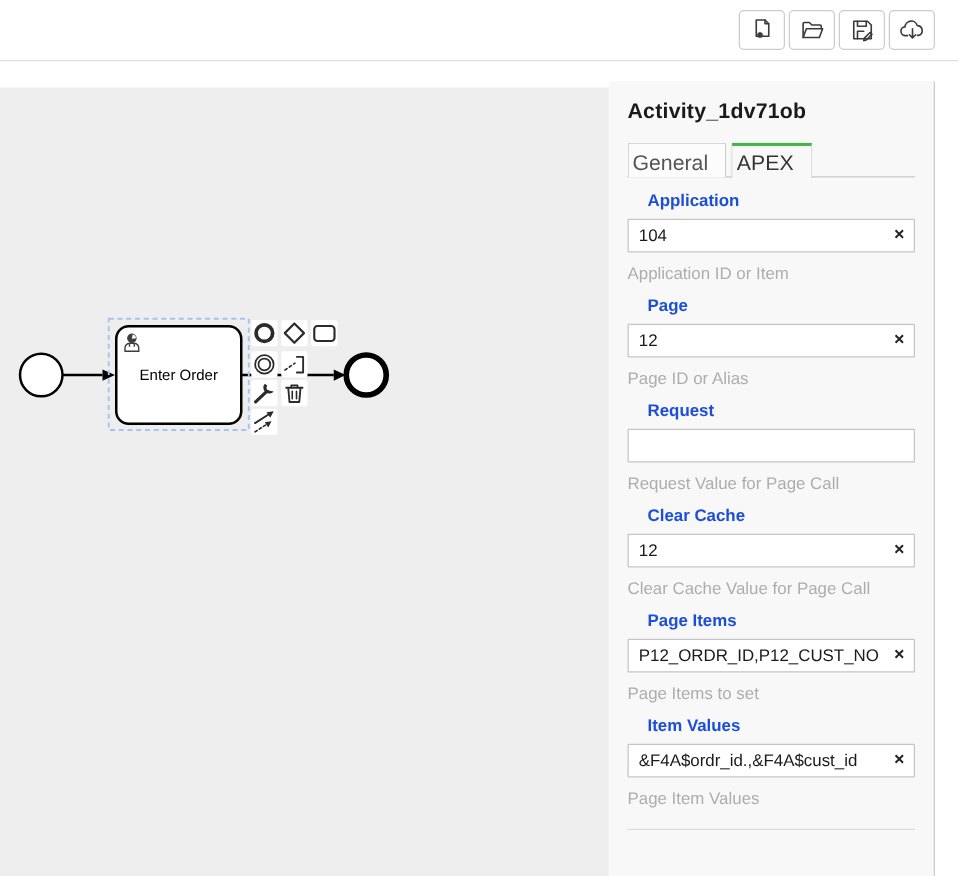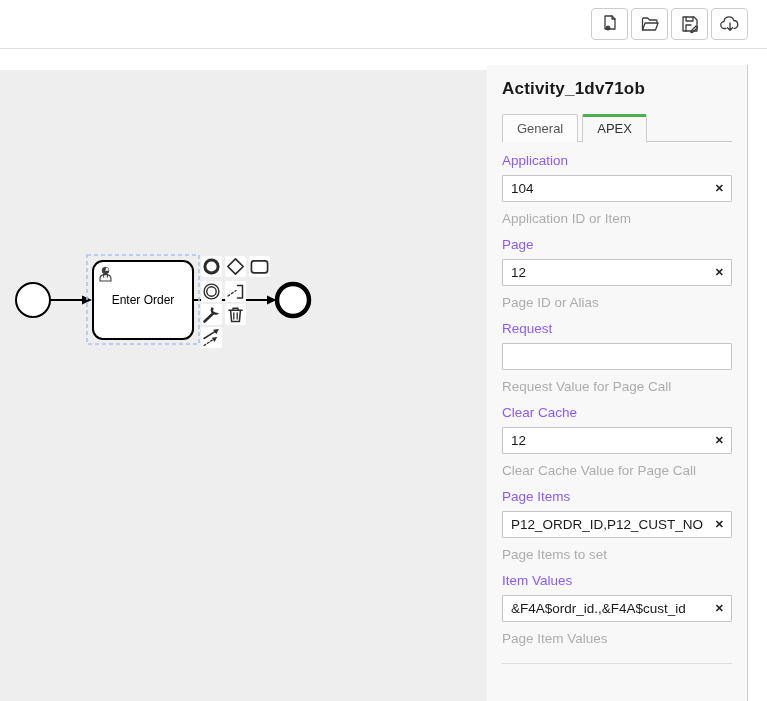--- a/index.html
+++ b/index.html
@@ -17,27 +17,27 @@
   .canvas svg { display:block; }
   .bpmn-label { font-family:"Liberation Sans", sans-serif; font-size:12px; fill:#000; }
 
   
   .panel { position:absolute; top:65px; left:487px; width:260px; height:636px; background:#f8f8f8; padding:0 15px; }
   .gutter { position:absolute; top:65px; left:747px; width:20px; height:636px; background:#fff; border-left:1px solid #ccc; }
 
   .panel-title { font-size:17px; font-weight:bold; color:#1a1a1a; padding-top:14px; letter-spacing:.2px; }
 
   .tabs { display:flex; gap:4px; margin-top:15px; border-bottom:1px solid #c9c9c9; height:28px; }
-  .tab { font-size:13px; color:#555; background:#fcfcfc; border:1px solid #ccc; border-bottom:none; border-radius:2px 2px 0 0; padding:6px 14px 0 14px; height:28px; margin-bottom:-1px; cursor:pointer; }
+  .tab { font-size:17px; color:#555; background:#fcfcfc; border:1px solid #ccc; border-bottom:none; border-radius:2px 2px 0 0; padding:6px 14px 0 3px; height:28px; margin-bottom:-1px; cursor:pointer; }
   .tab.active { background:#f8f8f8; border-top:3px solid #4caf50; border-bottom:1px solid #f8f8f8; color:#333; padding-top:4px; height:29px;text-align:right; }
 
   .section-title { font-size:16px; font-weight:bold; font-style:italic; color:#757575; margin-top:14px; margin-bottom:4px; }
 
   .field { margin-top:11px; }
-  .field label { display:block; font-size:13.5px; font-weight:normal; color:#8b5cf6; margin-bottom:7px; }
+  .field label { display:block; font-size:13.5px; font-weight:bold; color:#1d4ed8; margin-bottom:7px;margin-left:16px; }
   .input-wrap { position:relative; }
   .input-wrap input { width:100%; height:27px; border:1px solid #c5c5c5; border-radius:1px; background:#fff; font-family:"Liberation Sans", sans-serif; font-size:13.5px; color:#1a1a1a; padding:0 24px 0 8px; outline:none; }
   .input-wrap .clear { position:absolute; right:8px; top:6px; font-size:11px; font-weight:bold; color:#222; cursor:pointer; line-height:14px; }
   .helper { font-size:13.5px; color:#adadad; margin-top:9px; }
   .panel-divider { border-top:1px solid #ddd; margin-top:17px; }
 </style>
 </head>
 <body>
 
 <div class="topbar">

